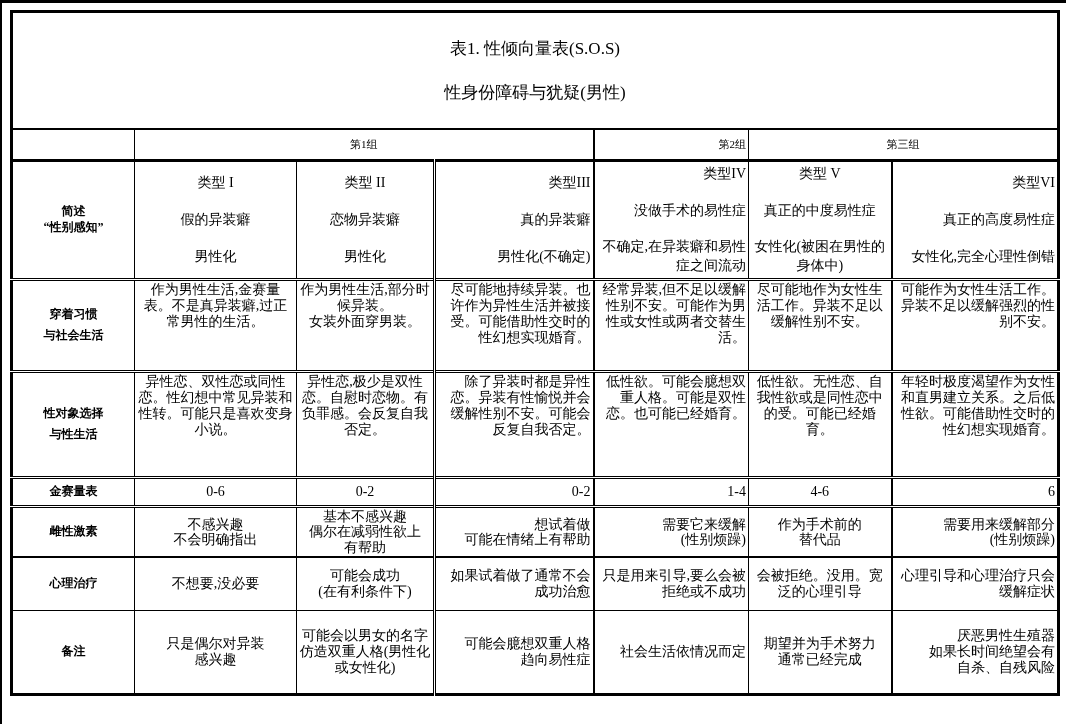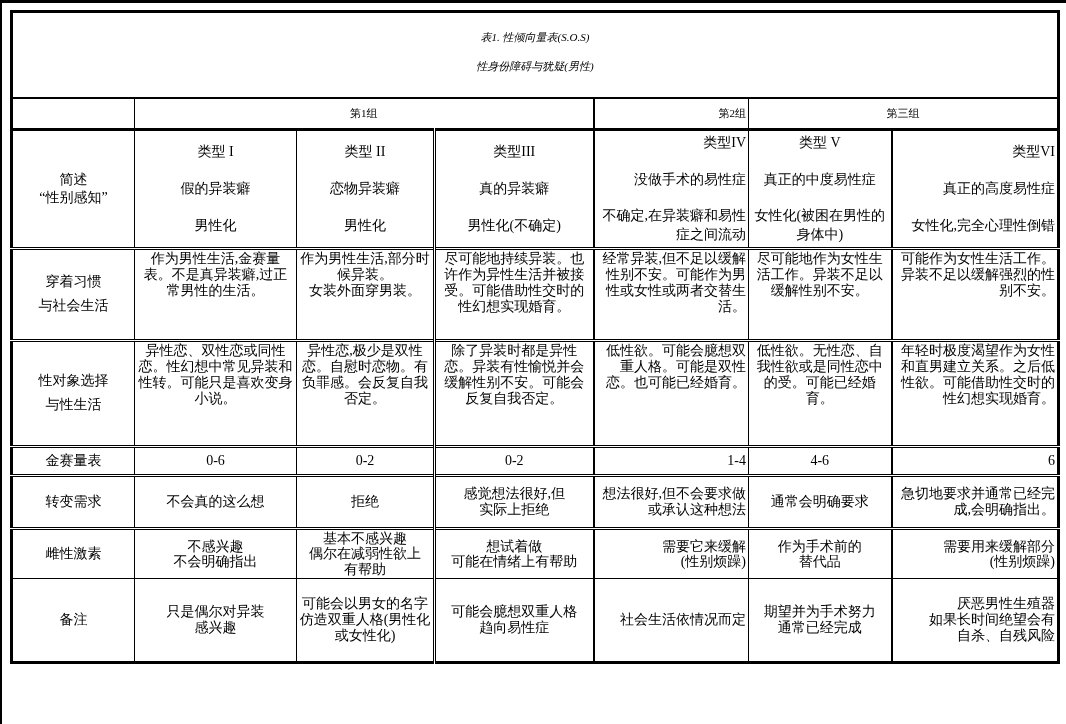--- a/index.html
+++ b/index.html
@@ -24,27 +24,27 @@
     font-size: 14px; line-height: 1.15;
     padding: 1px 2px;
     white-space: pre-line;
     overflow: hidden;
   }
   
   tr.sep2 > td { border-top: 2px solid #000; }
   tr.sep3 > td { border-top: 3px solid #000; }
   tr.sepd > td { border-top: 3px double #000; }
   
-  td.bld { border-left: 3px double #000; }
+  td.bld { border-left: 3px double #000; text-align: right; }
   td.bl2 { border-left: 2px solid #000; text-align: right; }
 
   tr.vtop > td { vertical-align: top; }
 
-  td.rowhdr   { font-size: 14px; line-height: 1.75; }
-  td.titlecell{ font-style: italic; font-size: 11px; line-height: 1.3; padding: 3px 0 10px; }
+  td.rowhdr   { font-size: 12px; line-height: 1.75; font-weight: bold; }
+  td.titlecell{ font-size: 17px; line-height: 1.3; padding: 3px 0 2px; }
   td.groupcell{ font-size: 11px; }
 
   tr.r-title  { height: 42px; }
   tr.r-group  { height: 31px; }
   tr.r-brief  { height: 119px; }
   tr.r-brief > td { line-height: 1.32; }
   tr.r-dress  { height: 92px; }
   tr.r-sexobj { height: 106px; }
   tr.r-kinsey { height: 29px; }
   tr.r-conv   { height: 53px; }
@@ -146,48 +146,48 @@
   <tr class="r-kinsey sepd">
     <td class="rowhdr" style="line-height:1.1">金赛量表</td>
     <td>0-6</td>
     <td>0-2</td>
     <td class="bld">0-2</td>
     <td class="bl2">1-4</td>
     <td>4-6</td>
     <td class="bl2">6</td>
   </tr>
 
-  <tr class="r-conv sepd">
-    <td class="rowhdr" style="line-height:1.1">转变需求</td>
-    <td>不会真的这么想</td>
-    <td>拒绝</td>
-    <td class="bld">感觉想法很好,但
-实际上拒绝</td>
-    <td class="bl2">想法很好,但不会要求做或承认这种想法</td>
-    <td>通常会明确要求</td>
-    <td class="bl2">急切地要求并通常已经完成,会明确指出。</td>
-  </tr>
 
   <tr class="r-estro sepd">
     <td class="rowhdr" style="line-height:1.1">雌性激素</td>
     <td>不感兴趣
 不会明确指出</td>
     <td>基本不感兴趣
 偶尔在减弱性欲上
 有帮助</td>
     <td class="bld">想试着做
 可能在情绪上有帮助</td>
     <td class="bl2">需要它来缓解
 (性别烦躁)</td>
     <td>作为手术前的
 替代品</td>
     <td class="bl2">需要用来缓解部分
 (性别烦躁)</td>
   </tr>
 
+  <tr class="r-psych sep2">
+    <td class="rowhdr" style="line-height:1.1">心理治疗</td>
+    <td>不想要,没必要</td>
+    <td>可能会成功
+(在有利条件下)</td>
+    <td class="bld">如果试着做了通常不会成功治愈</td>
+    <td class="bl2">只是用来引导,要么会被拒绝或不成功</td>
+    <td>会被拒绝。没用。宽泛的心理引导</td>
+    <td class="bl2">心理引导和心理治疗只会缓解症状</td>
+  </tr>
 
   <tr class="r-notes">
     <td class="rowhdr" style="line-height:1.1">备注</td>
     <td>只是偶尔对异装
 感兴趣</td>
     <td>可能会以男女的名字仿造双重人格(男性化或女性化)</td>
     <td class="bld">可能会臆想双重人格
 趋向易性症</td>
     <td class="bl2">社会生活依情况而定</td>
     <td>期望并为手术努力

